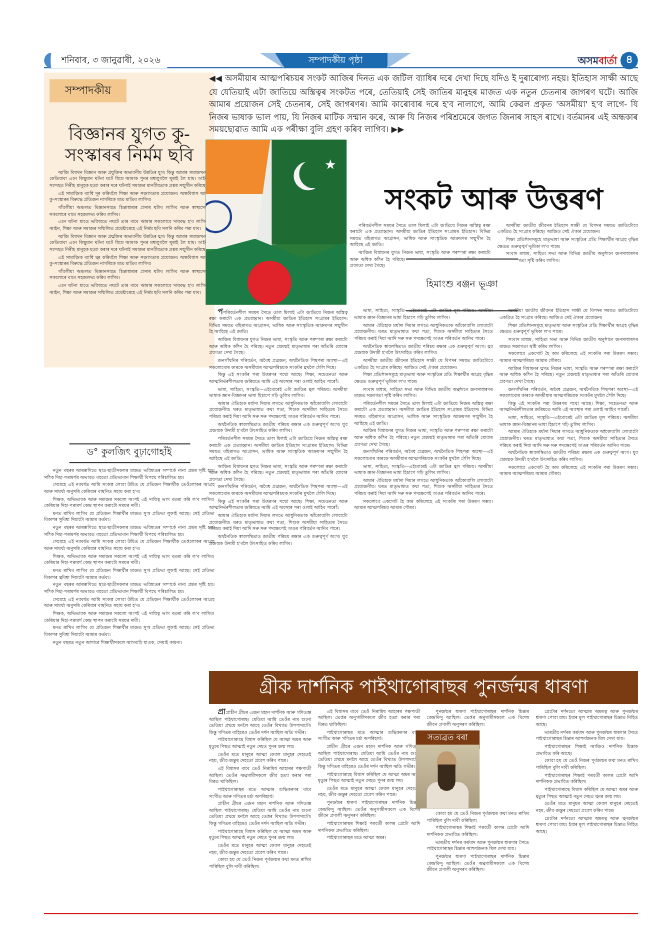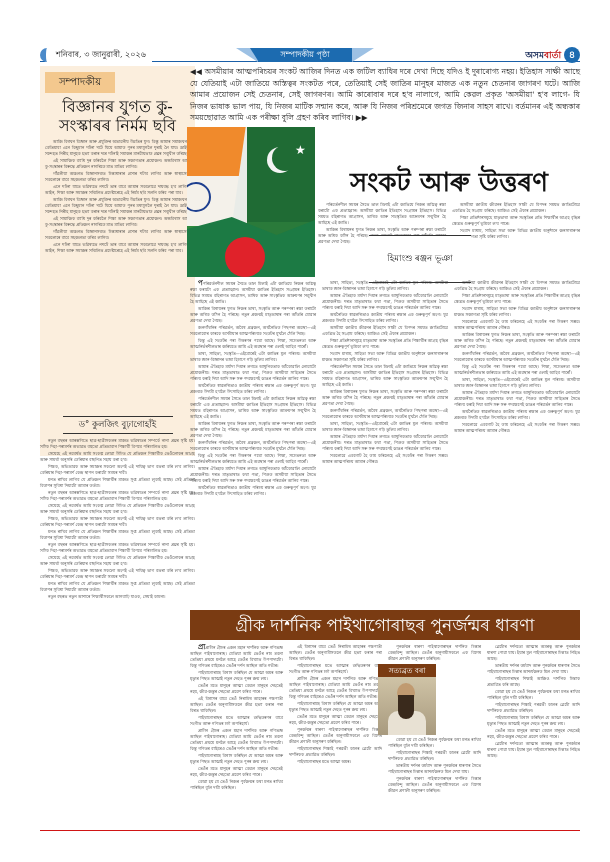--- a/index.html
+++ b/index.html
@@ -15,30 +15,30 @@
     font-size: 8px; line-height: 14px; text-align: center;
     clip-path: polygon(0 0, 100% 0, 92% 100%, 8% 100%); }
   .hdr-center-wing { position: absolute; top: 0; width: 22px; height: 14px; background: #9dc1e4; }
   .hdr-right { position: absolute; right: 0; top: -1px; height: 16px; display: flex; align-items: center; gap: 3px; }
   .brand { font-size: 9px; font-weight: bold; color: #1a2d5a; }
   .brand-accent { color: #c21b1b; }
   .pageno { width: 16px; height: 16px; border-radius: 50%; background: #1c6bb0; color: #fff; font-size: 10px;
     text-align: center; line-height: 16px; font-weight: bold; }
 
   
-  .editorial { position: absolute; left: 0; top: 26px; width: 155px; height: 390px; background: #fbeedd; padding: 4px 5px; }
+  .editorial { position: absolute; left: 0; top: 26px; width: 155px; height: 268px; background: #fbeedd; padding: 4px 5px; }
   .ed-tag { display: inline-block; background: #f3c88e; color: #222; font-size: 10px; padding: 2px 14px; margin: 2px 0 4px 0; position: relative; }
-  .ed-title { font-size: 16px; line-height: 19px; text-align: center; color: #111; margin-bottom: 4px; }
+  .ed-title { font-size: 16px; line-height: 19px; text-align: center; color: #111; margin-bottom: 4px; margin-top: 15px; }
   .body-text { font-size: 4.1px; line-height: 6px; text-align: justify; color: #333; }
   .body-text p { text-indent: 8px; margin-bottom: 1px; }
   .dropcap { font-weight: bold; font-size: 7px; }
 
   .article2 { position: absolute; left: 0; top: 360px; width: 155px; height: 430px; }
   .a2-title { font-size: 14.5px; line-height: 19px; text-align: center; color: #111; }
-  .a2-author { font-size: 8.5px; text-align: center; margin: 16px auto 4px; width: 110px; border-top: 1px solid #333; border-bottom: 1px solid #333; padding: 1px 0; }
+  .a2-author { font-size: 8.5px; text-align: center; margin: 3px auto 4px; width: 110px; border-top: 1px solid #333; border-bottom: 1px solid #333; padding: 1px 0; }
 
   
   .intro { position: absolute; left: 150px; top: 26px; width: 390px; font-size: 7.6px; line-height: 11.5px; text-align: justify; color: #222; }
 
   
   .flags { position: absolute; left: 147px; top: 87px; width: 128px; height: 150px; overflow: hidden; background: #2a7a3a; }
   .flag-saffron { position:absolute; left:0; top:0; width: 60px; height: 150px; background: linear-gradient(180deg,#f08a2c 0 33%,#f4f1ea 33% 66%,#2e8a3c 66% 100%); }
   .chakra { position:absolute; left: -6px; top: 55px; width: 30px; height: 30px; border: 2px solid #1d3f8f; border-radius: 50%; }
   .pak-green { position:absolute; left: 60px; top: 0; width: 68px; height: 95px; background: #1f6b34; }
   .pak-white { position:absolute; left: 52px; top: 0; width: 18px; height: 95px; background: #e9ece8; transform: skewX(-8deg); }

